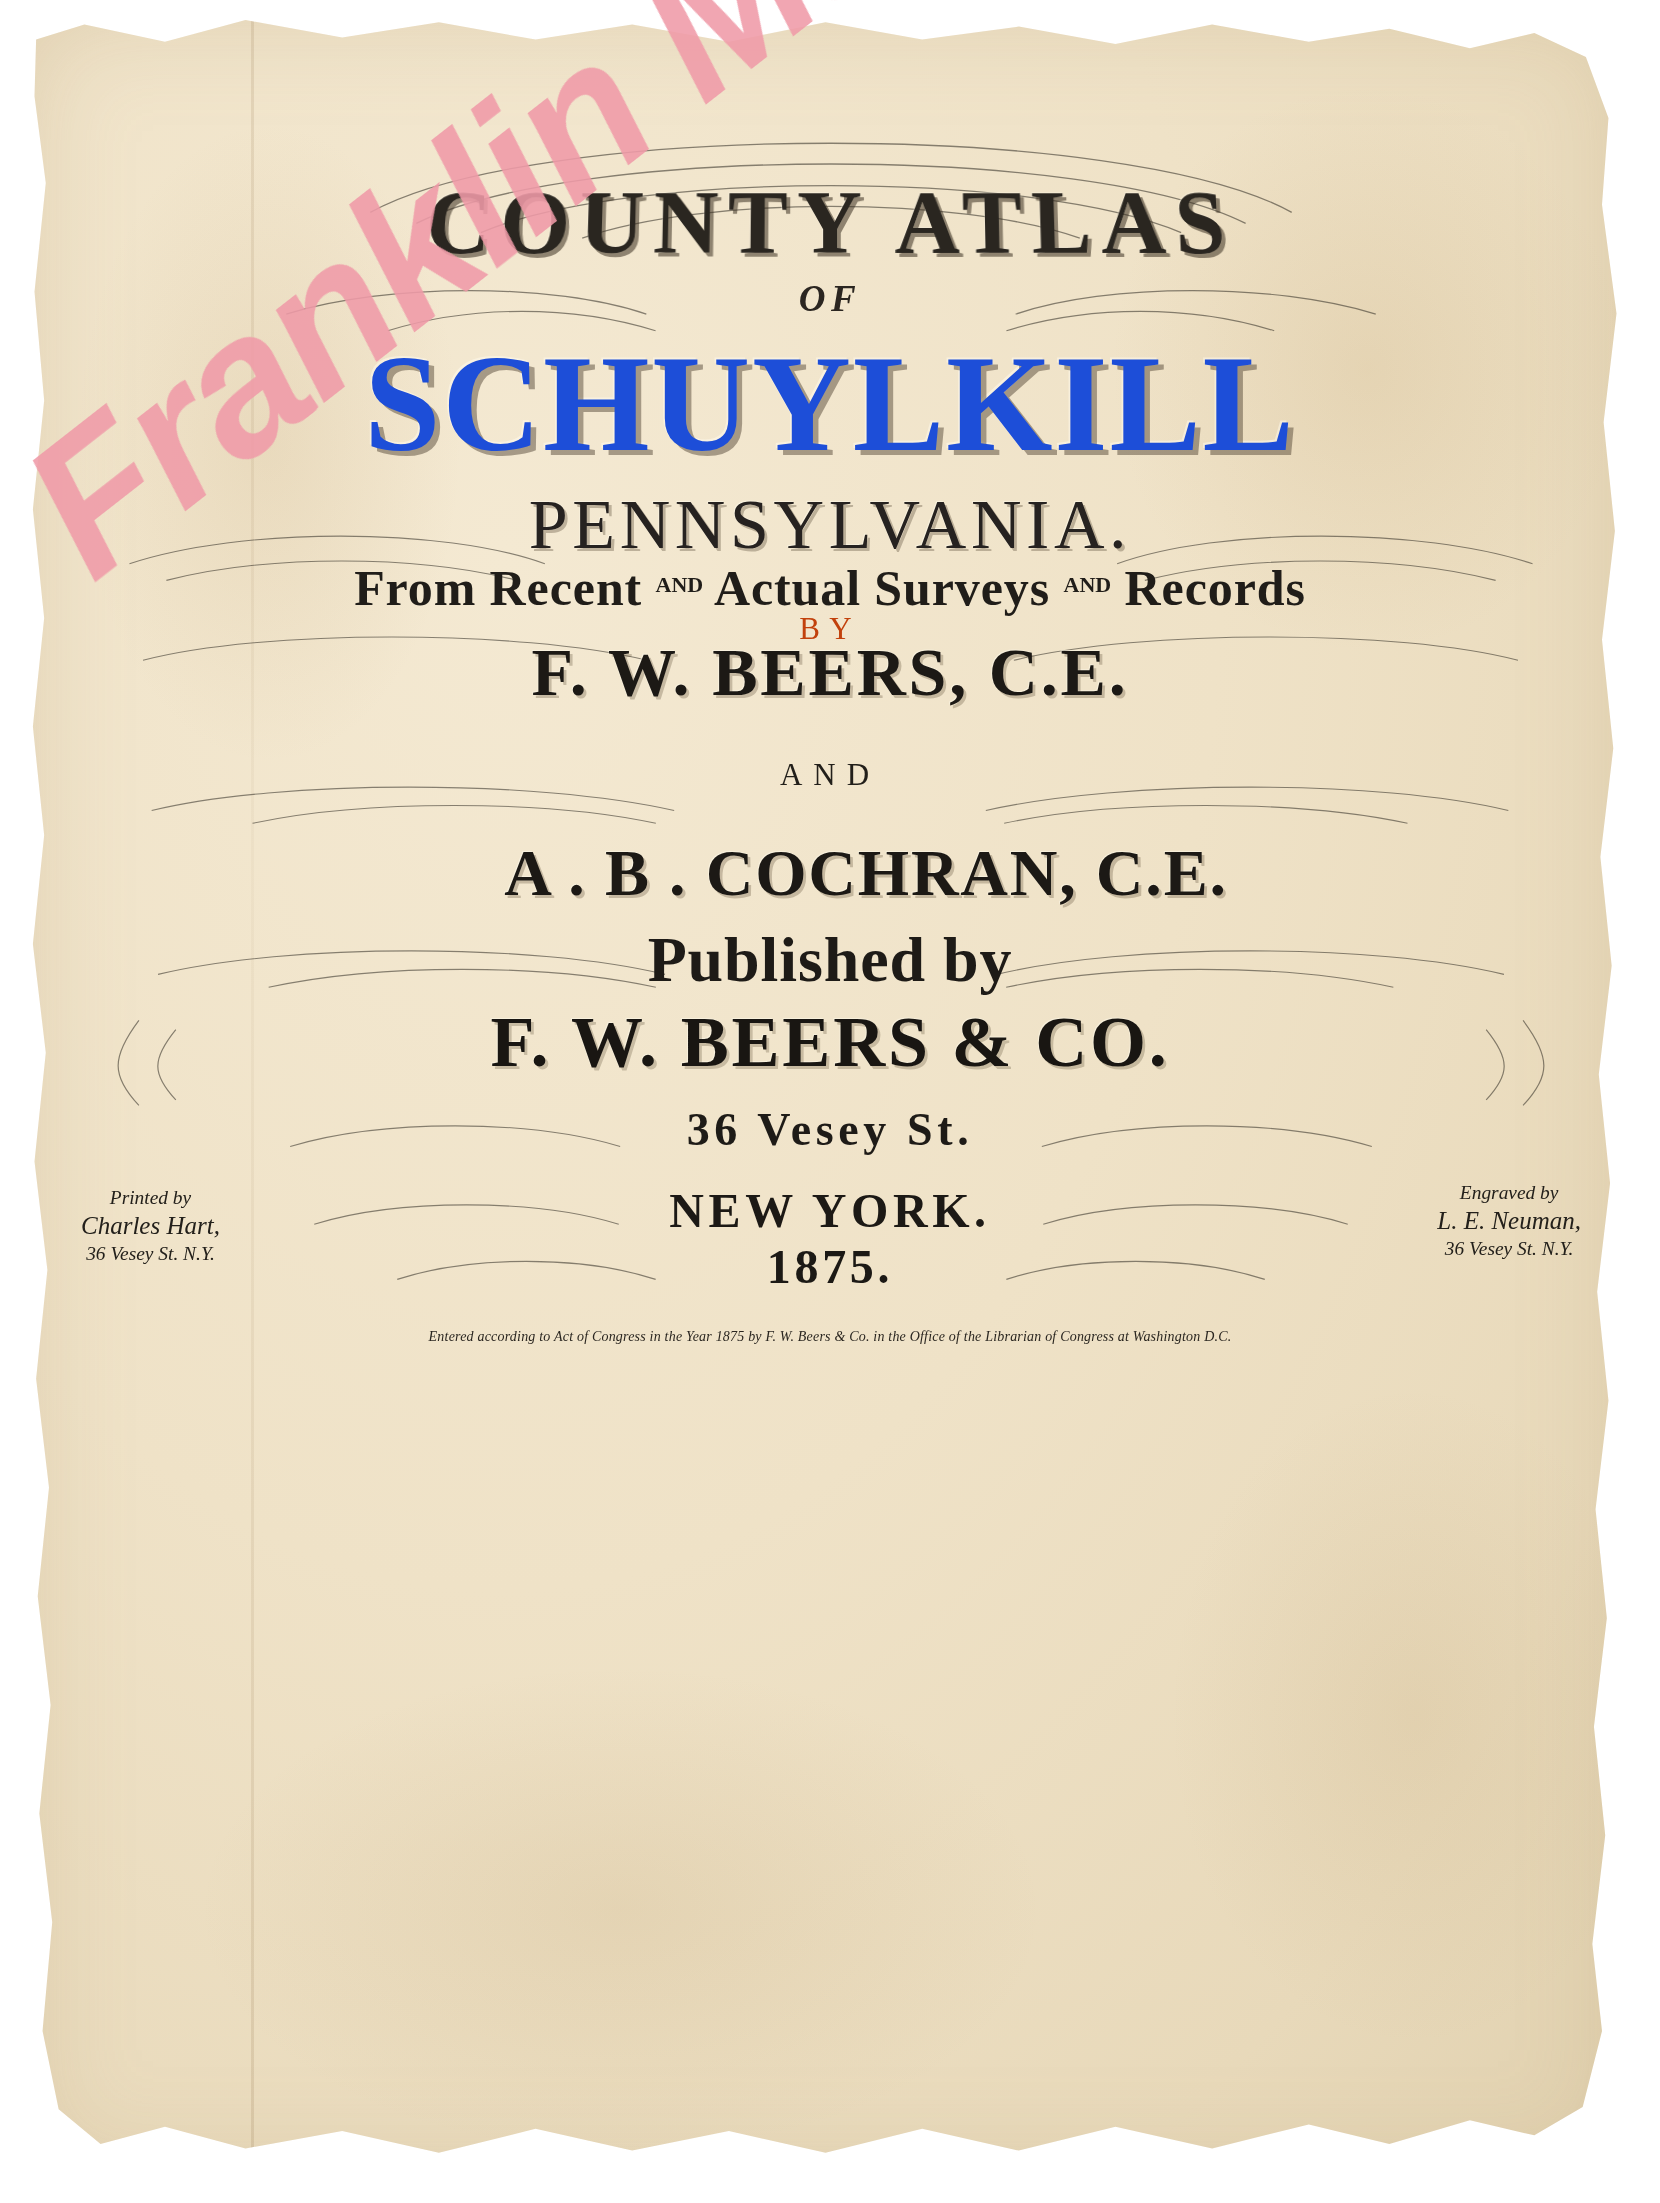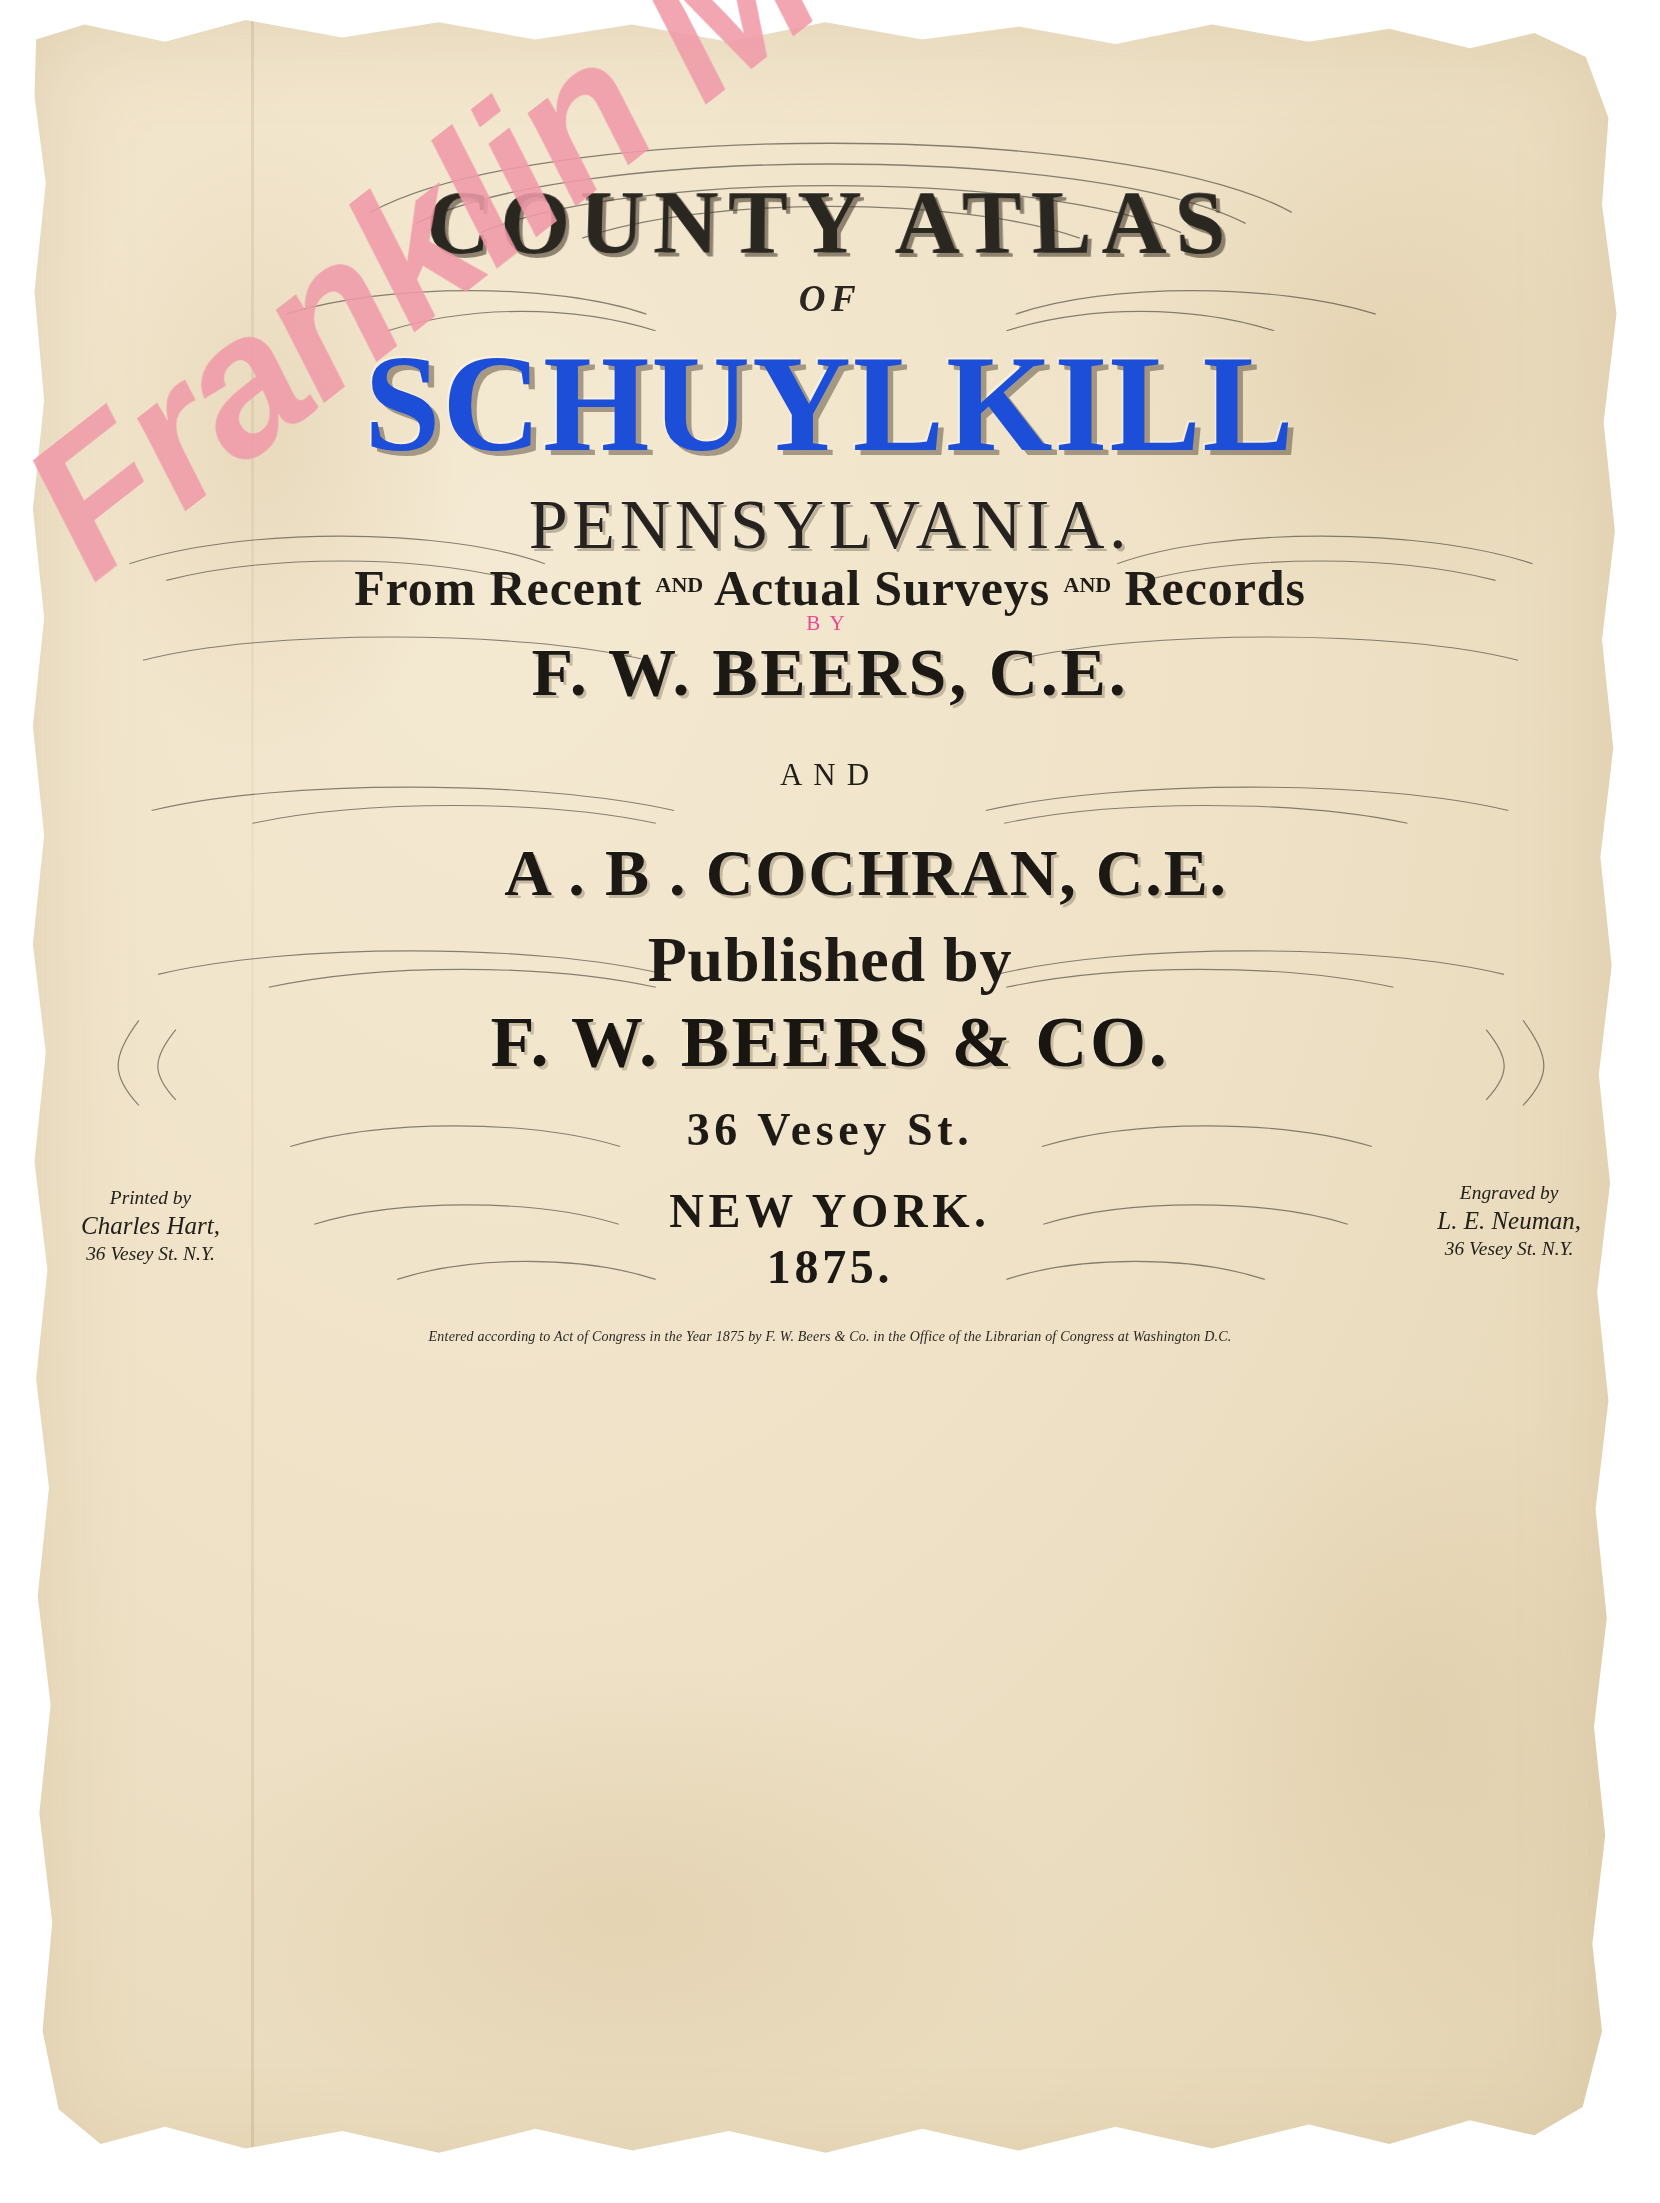--- a/index.html
+++ b/index.html
@@ -126,23 +126,23 @@
     font-weight: bold;
     color: #201d19;
   }
   .surveys .sm {
     font-size: 22px;
     vertical-align: 13px;
     letter-spacing: 0;
   }
   .by1 {
     top: 611px;
-    font-size: 21px;
+    font-size: 31px;
     letter-spacing: 9.2px;
-    color: #ec4899;
+    color: #c2410c;
   }
   .author1 {
     top: 633px;
     font-weight: bold;
     font-size: 68px;
     letter-spacing: 2.8px;
     color: #1c1915;
     text-shadow: 2.8px 2.8px 0 rgba(95,78,55,0.30), -0.9px -0.9px 0 rgba(255,252,240,0.45);
   }
   .and {

